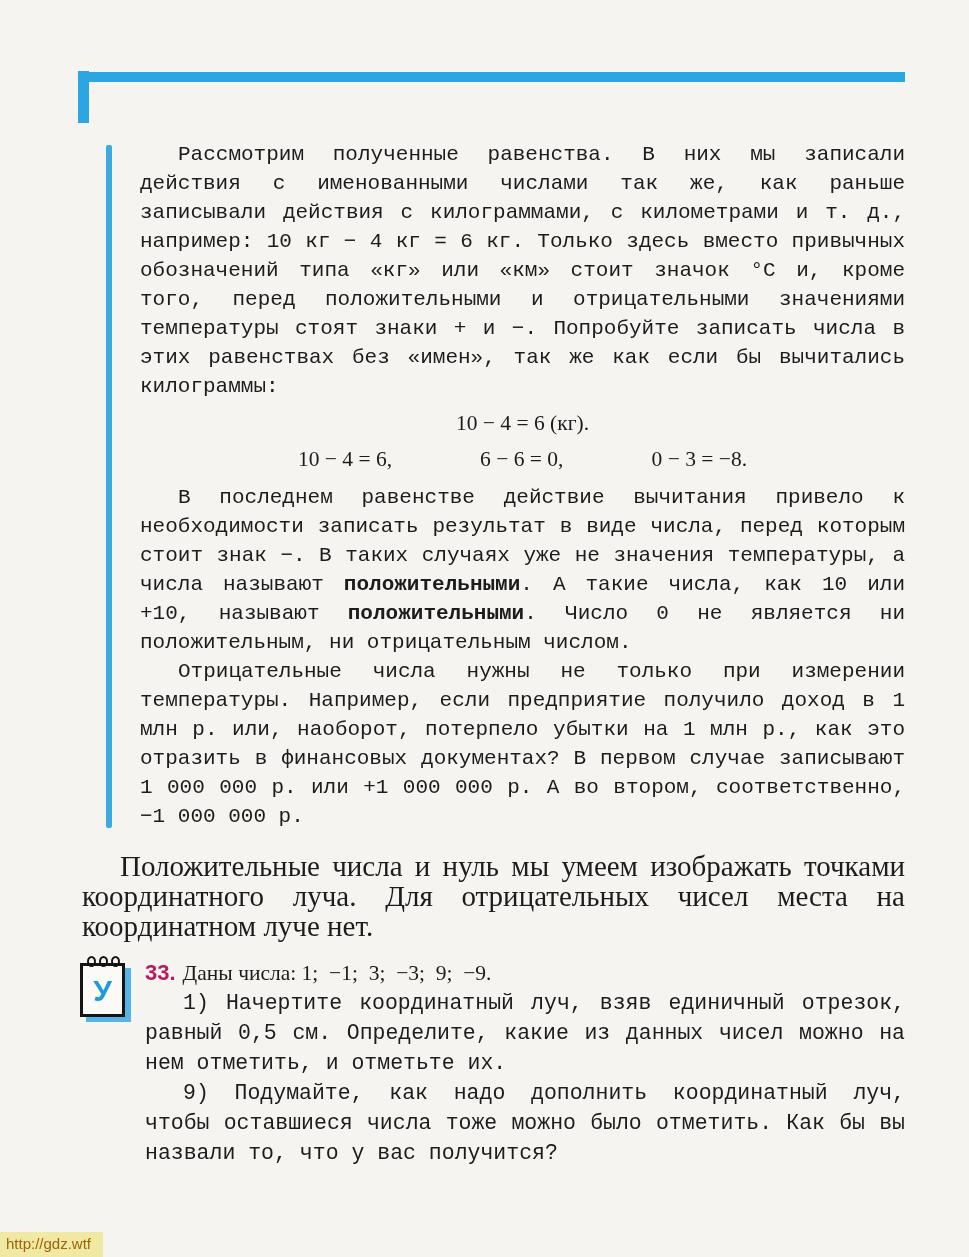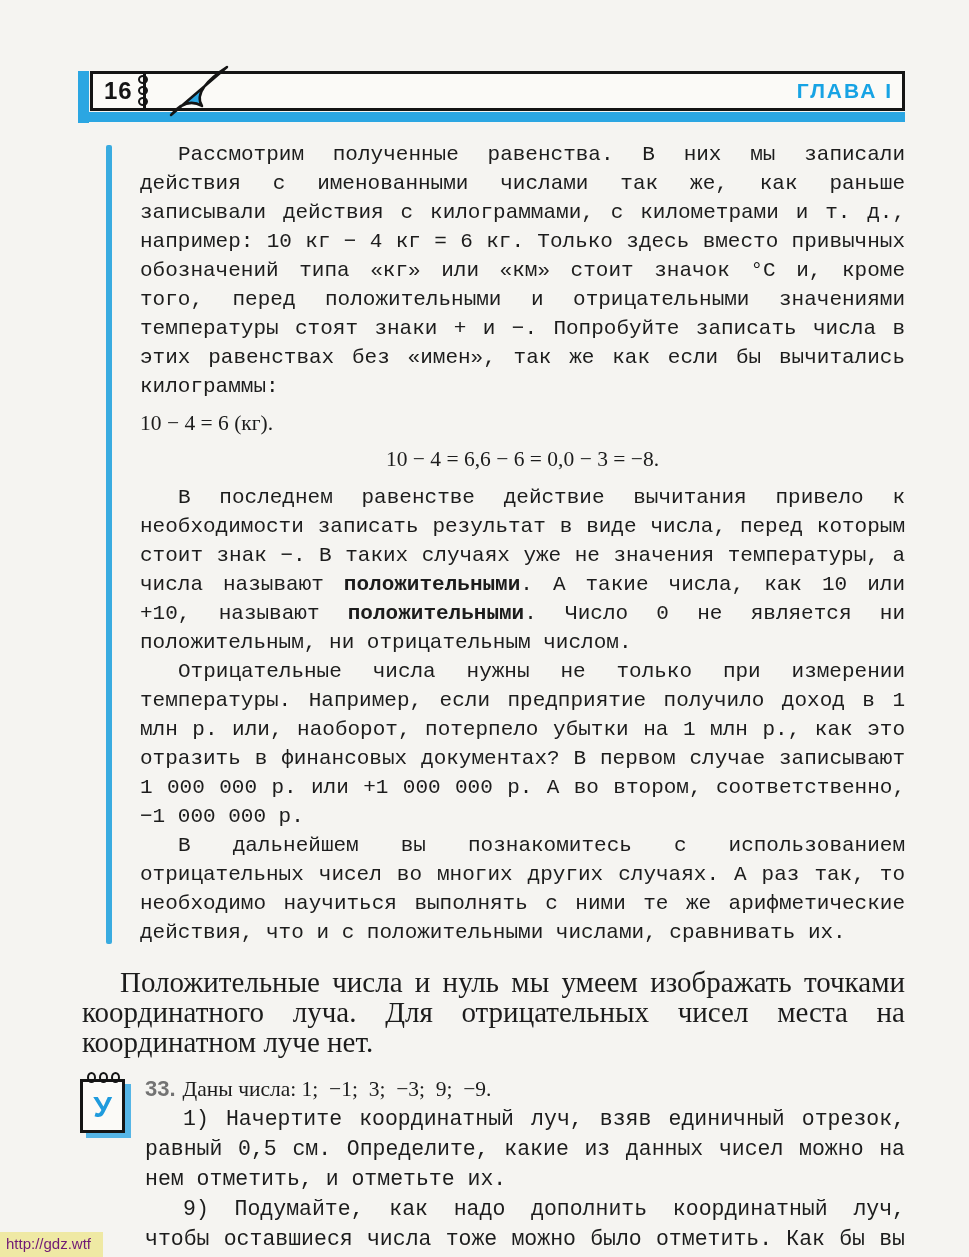--- a/index.html
+++ b/index.html
@@ -32,22 +32,22 @@
     font-family:"Liberation Sans", sans-serif; font-weight:bold; font-size:21px;
     letter-spacing:2px; color:#17a3e4;
   }
   .head-under { height:10px; background:#2ba6e2; margin-top:1px; }
 
   
   .note { position:relative; margin:140px 64px 0 106px; padding-left:34px; }
   .note-rule { position:absolute; left:0; top:5px; bottom:3px; width:6px; background:#39abe0; border-radius:2px; }
   .note p { margin:0; text-align:justify; font-size:21px; line-height:29px; }
   .ind { text-indent:38px;font-family:Liberation Mono, monospace; }
-  .eq-single { text-align:left; font-size:21.5px; margin:10px 0 11px; }
-  .eq-row { display:flex; justify-content:center; font-size:21.5px; margin:9px 0 11px; }
+  .eq-single { text-align:center; font-size:21.5px; margin:10px 0 11px; }
+  .eq-row { display:flex; justify-content:center; gap:88px; font-size:21.5px; margin:9px 0 11px; }
   b { font-weight:bold; }
 
   
   .intro { margin:20px 64px 0 82px; text-indent:38px; font-size:29px; line-height:30px; text-align:justify; }
 
   
   .exercise { position:relative; margin:17px 64px 0 80px; padding-left:65px; }
   .ex-icon {
     position:absolute; left:0; top:5px; width:45px; height:54px; box-sizing:border-box;
     border:3px solid #141414; background:#fbfaf7; box-shadow:6px 5px 0 #55b5e6;
@@ -57,63 +57,50 @@
     border:2.5px solid #141414; border-radius:50%;
   }
   .ex-icon .ring:nth-child(1){ left:4px; } .ex-icon .ring:nth-child(2){ left:16px; } .ex-icon .ring:nth-child(3){ left:28px; }
   .ex-letter {
     position:absolute; left:50%; top:52%; transform:translate(-50%,-50%);
     font-family:"Liberation Sans", sans-serif; font-weight:bold; font-size:30px; color:#1f9bdd;
   }
   .ex-body p { margin:0; text-align:justify; font-size:21.5px; line-height:30px; }
   .ex-num {
     font-family:"Liberation Sans", sans-serif; font-weight:bold; font-size:22px;
-    color:#737373; padding-right:7px;
+    color:#be185d; padding-right:7px;
   }
 
   
   .watermark {
-    position:absolute; left:0; bottom:0; background:#efe9a4; color:#701a75;
+    position:absolute; left:0; bottom:0; background:#efe9a4; color:#a16207;
     font-family:"Liberation Sans", sans-serif; font-size:15px; padding:3px 12px 5px 6px;
   }
 </style>
 </head>
 <body>
 
 <div class="page">
 
   <div class="pagehead">
     <div class="head-strip"></div>
-    <div class="head-box">
-      <span class="pagenum">16</span>
-      <span class="head-spiral">
-          <i></i>
-          <i></i>
-          <i></i>
-        </span>
-      <svg class="head-curl" viewBox="0 0 72 53">
-        <path d="M66 2 L10 50 C21 37 31 35 41 41 C33 29 47 14 66 2 Z" fill="#2ba6e2" stroke="#141414" stroke-width="2.5" stroke-linejoin="round"></path>
-      </svg>
-      <span class="chapter">ГЛАВА I</span>
-    </div>
     <div class="head-under"></div>
   </div>
 
   <div class="note">
     <div class="note-rule"></div>
     <p class="ind">Рассмотрим полученные равенства. В них мы записали действия с именованными числами так же, как раньше записывали действия с килограммами, с километрами и т. д., например: 10 кг − 4 кг = 6 кг. Только здесь вместо привычных обозначений типа «кг» или «км» стоит значок °С и, кроме того, перед положительными и отрицательными значениями температуры стоят знаки + и −. Попробуйте записать числа в этих равенствах без «имен», так же как если бы вычитались килограммы:</p>
     <div class="eq-single">10 − 4 = 6 (кг).</div>
     <div class="eq-row">
       <span>10 − 4 = 6,</span>
       <span>6 − 6 = 0,</span>
       <span>0 − 3 = −8.</span>
     </div>
     <p class="ind"><span>В последнем равенстве действие вычитания привело к необходимости записать результат в виде числа, перед которым стоит знак −. В таких случаях уже не значения температуры, а числа называют </span><b>положительными</b><span>. А такие числа, как 10 или +10, называют </span><b>положительными</b><span>. Число 0 не является ни положительным, ни отрицательным числом.</span></p>
     <p class="ind">Отрицательные числа нужны не только при измерении температуры. Например, если предприятие получило доход в 1 млн р. или, наоборот, потерпело убытки на 1 млн р., как это отразить в финансовых документах? В первом случае записывают 1&nbsp;000&nbsp;000 р. или +1&nbsp;000&nbsp;000 р. А во втором, соответственно, −1&nbsp;000&nbsp;000 р.</p>
-    <p class="ind">В дальнейшем вы познакомитесь с использованием отрицательных чисел во многих других случаях. А раз так, то необходимо научиться выполнять с ними те же арифметические действия, что и с положительными числами, сравнивать их.</p>
   </div>
 
   <p class="intro">Положительные числа и нуль мы умеем изображать точками координатного луча. Для отрицательных чисел места на координатном луче нет.</p>
 
   <div class="exercise">
     <div class="ex-icon">
       <span class="ring"></span>
       <span class="ring"></span>
       <span class="ring"></span>
       <span class="ex-letter">У</span>

